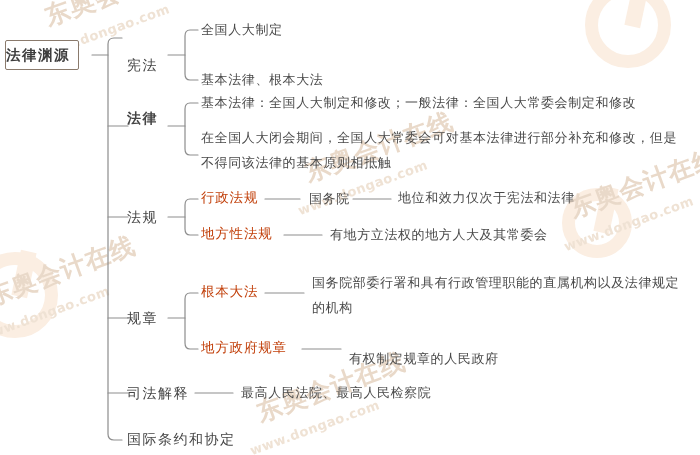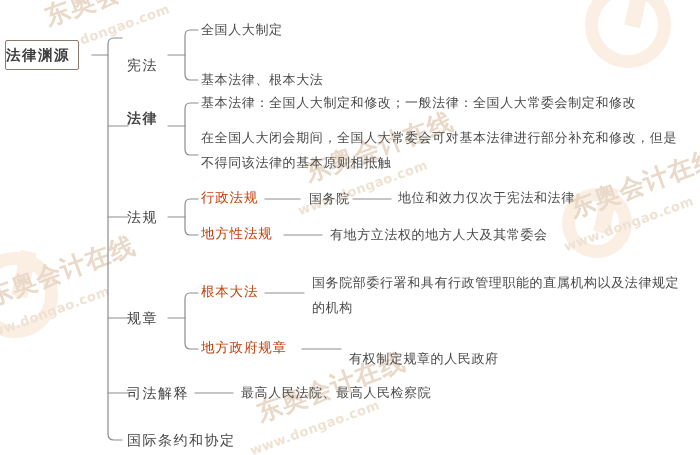--- a/index.html
+++ b/index.html
@@ -188,21 +188,21 @@
   <div class="node-text lvl1-label" style="left:127px; top:55px;">宪法</div>
 
   <div class="node-text lvl1-label" style="left:127px; top:108px;font-weight:bold;">法律</div>
 
   <div class="node-text lvl1-label" style="left:127px; top:207px;">法规</div>
 
   <div class="node-text lvl1-label" style="left:127px; top:308px;">规章</div>
 
   <div class="node-text lvl1-label" style="left:127px; top:383px;">司法解释</div>
 
-  <div class="node-text lvl1-label" style="left:127px; top:430px;">国际条约和协定</div>
+  <div class="node-text lvl1-label" style="left:127px; top:430px;font-family:Liberation Serif, serif;">国际条约和协定</div>
 
   <div class="node-text leaf-label" style="left:201px; top:20px;">全国人大制定</div>
 
   <div class="node-text leaf-label" style="left:201px; top:70px;">基本法律、根本大法</div>
 
   <div class="node-text leaf-label" style="left:201px; top:93px;">基本法律：全国人大制定和修改；一般法律：全国人大常委会制定和修改</div>
 
   <div class="node-text leaf-label wrap" style="left:201px; top:125px; width:482px;">在全国人大闭会期间，全国人大常委会可对基本法律进行部分补充和修改，但是不得同该法律的基本原则相抵触</div>
 
   <div class="node-text lvl2-label" style="left:201px; top:189px;">行政法规</div>

